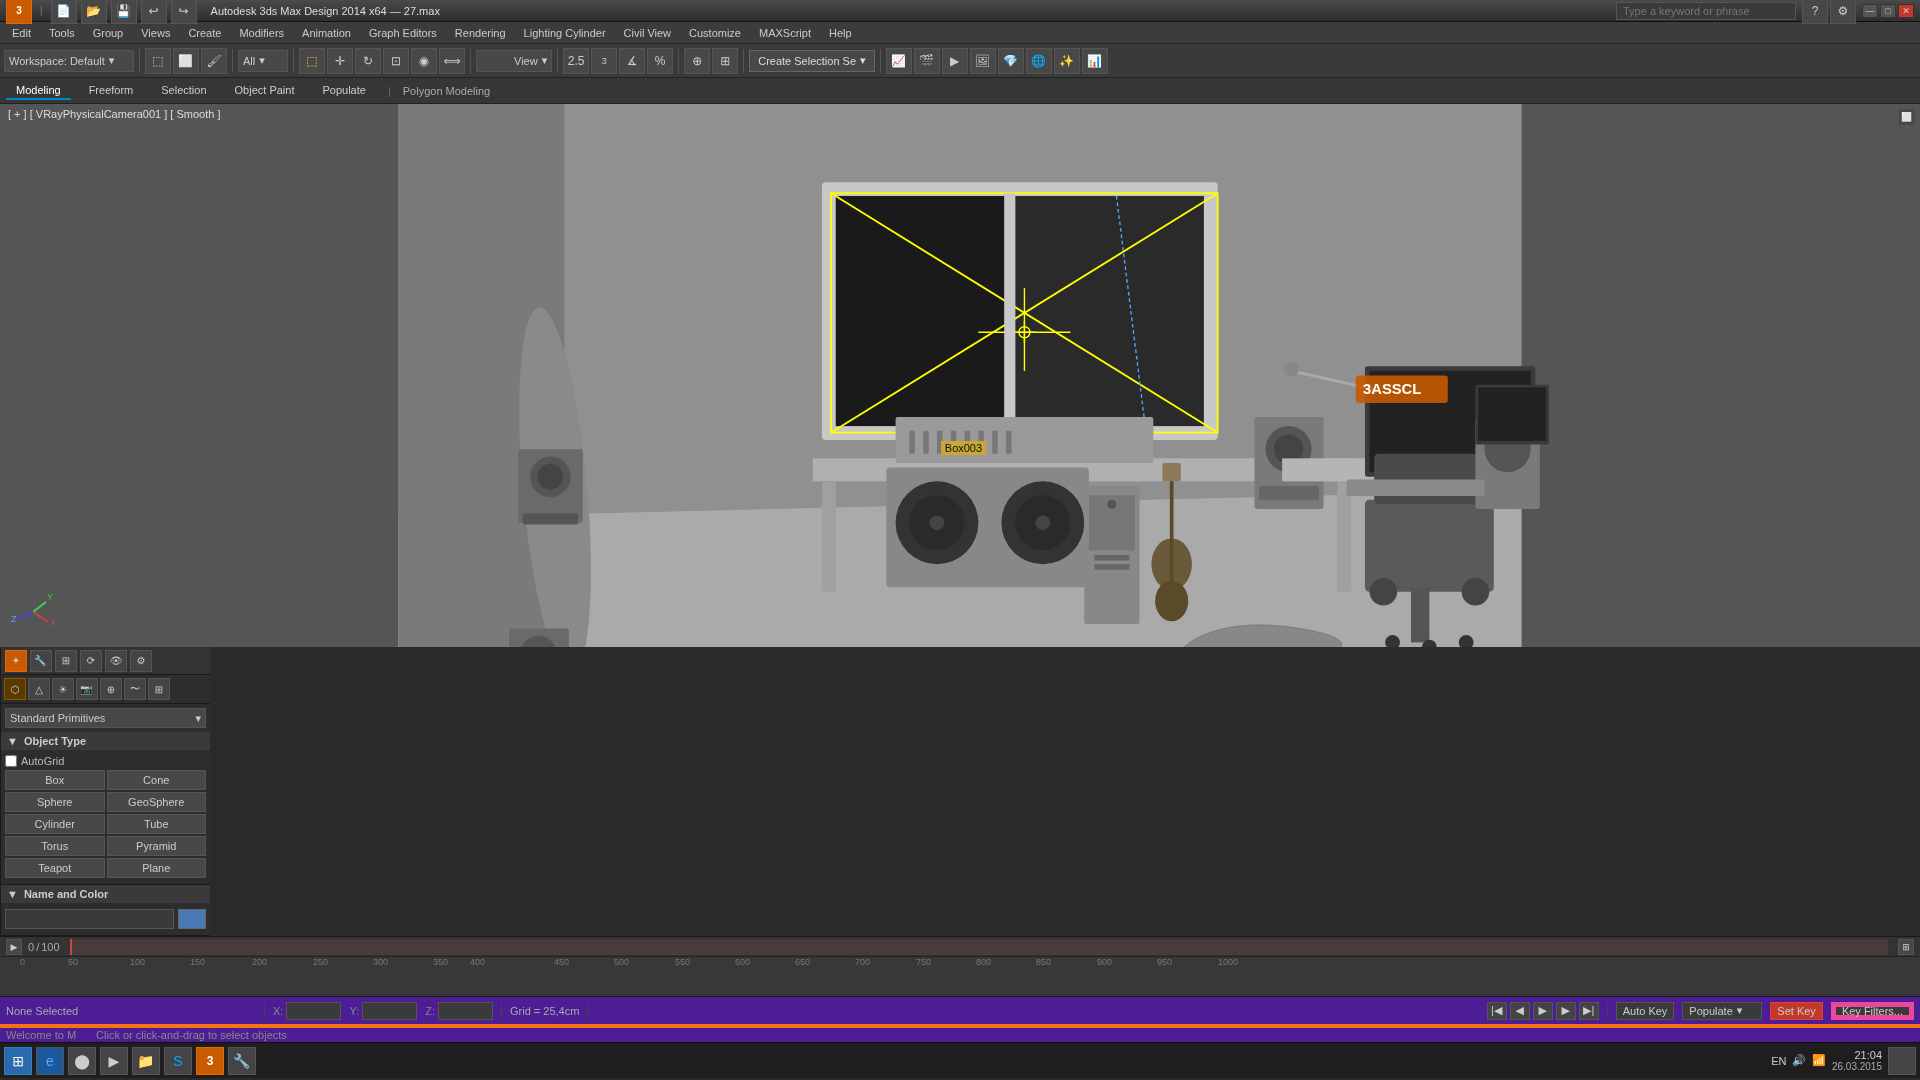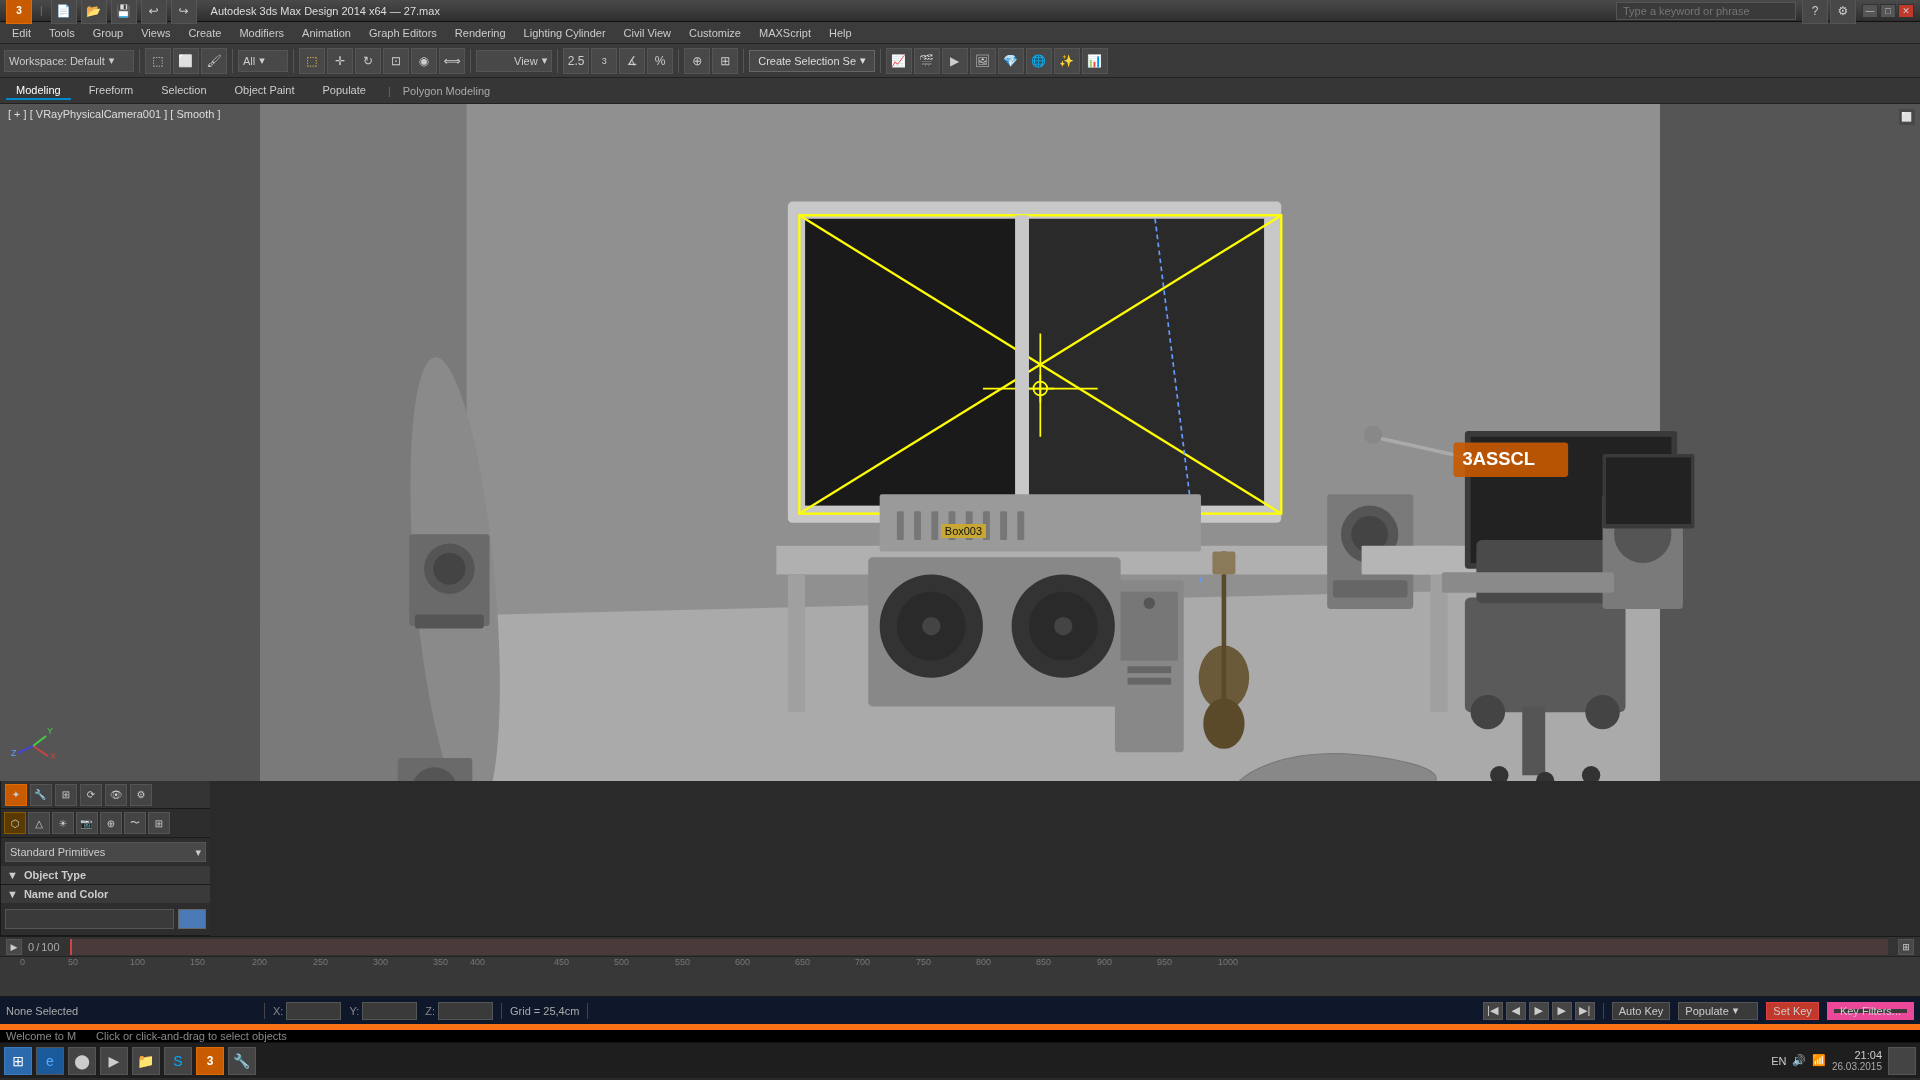--- a/index.html
+++ b/index.html
@@ -277,21 +277,21 @@
       padding: 0 4px;
       font-size: 10px;
       color: #888;
       position: relative;
     }
     .ruler-tick { position: absolute; top: 0; font-size: 9px; color: #777; }
 
     
     #statusbar {
       height: 28px;
-      background: #0f172a;
+      background: #4c1d95;
       display: flex;
       align-items: center;
       padding: 0 6px;
       border-top: 1px solid #1a1a1a;
       gap: 8px;
     }
     .status-text { font-size: 11px; color: #aaa; }
     .status-separator { width: 1px; height: 16px; background: #444; }
     .coord-input {
       display: flex;
@@ -360,27 +360,27 @@
       background: #444;
       border: 1px solid #555;
       display: flex; align-items: center; justify-content: center;
       cursor: pointer;
       color: #ccc;
       font-size: 11px;
     }
 
     #prompt-bar {
       height: 18px;
-      background: #000000;
+      background: #4c1d95;
       display: flex;
       align-items: center;
       padding: 0 6px;
       font-size: 11px;
       color: #888;
-      border-top: 6px solid #f97316;
+      border-top: 4px solid #f97316;
     }
   </style>
 </head>
 <body>
 
 <div id="titlebar">
   <div class="title-left">
     <div class="toolbar-btn" style="background:#c85a00;border-color:#e06a00;font-weight:bold;color:#fff;font-size:10px;">3</div>
     <span style="font-size:10px;color:#777;margin:0 4px;">|</span>
     <div class="toolbar-btn" title="New">📄</div>
@@ -648,20 +648,38 @@
 
     <div class="rp-dropdown">
       <span>Standard Primitives</span>
       <span>▾</span>
     </div>
 
     <div class="rp-section">
       <div class="rp-section-header">
         <span>▼</span>
         <span>Object Type</span>
+      </div>
+      <div class="rp-section-content">
+        <div class="checkbox-row">
+          <input type="checkbox" id="autogrid" style="">
+          <label for="autogrid">AutoGrid</label>
+        </div>
+        <div class="btn-grid">
+          <div class="rp-btn">Box</div>
+          <div class="rp-btn">Cone</div>
+          <div class="rp-btn">Sphere</div>
+          <div class="rp-btn">GeoSphere</div>
+          <div class="rp-btn">Cylinder</div>
+          <div class="rp-btn">Tube</div>
+          <div class="rp-btn">Torus</div>
+          <div class="rp-btn">Pyramid</div>
+          <div class="rp-btn">Teapot</div>
+          <div class="rp-btn">Plane</div>
+        </div>
       </div>
     </div>
 
     <div class="rp-section">
       <div class="rp-section-header">
         <span>▼</span>
         <span>Name and Color</span>
       </div>
       <div class="rp-section-content">
         <div class="name-color-row">
@@ -747,21 +765,21 @@
   <div style="background:#3a3a3a;border:1px solid #555;padding:0 6px;height:18px;display:flex;align-items:center;cursor:pointer;">
     <span>Auto Key</span>
   </div>
   <div style="background:#3a3a3a;border:1px solid #555;padding:0 6px;height:18px;display:flex;align-items:center;min-width:80px;">
     <span>Populate</span>
     <span style="margin-left:4px;">▾</span>
   </div>
   <div style="background:#c0392b;border:1px solid #e04040;padding:0 6px;height:18px;display:flex;align-items:center;cursor:pointer;">
     <span>Set Key</span>
   </div>
-  <div style="background:#3a3a3a;border:7px solid #ec4899;padding:0 6px;height:18px;display:flex;align-items:center;cursor:pointer;">
+  <div style="background:#3a3a3a;border:5px solid #ec4899;padding:0 6px;height:18px;display:flex;align-items:center;cursor:pointer;">
     <span>Key Filters...</span>
   </div>
 </div>
 
 <div id="prompt-bar">
   <span>Welcome to M</span>
   <span style="margin-left:20px;">Click or click-and-drag to select objects</span>
 </div>
 
 <div id="bottom-bar">

